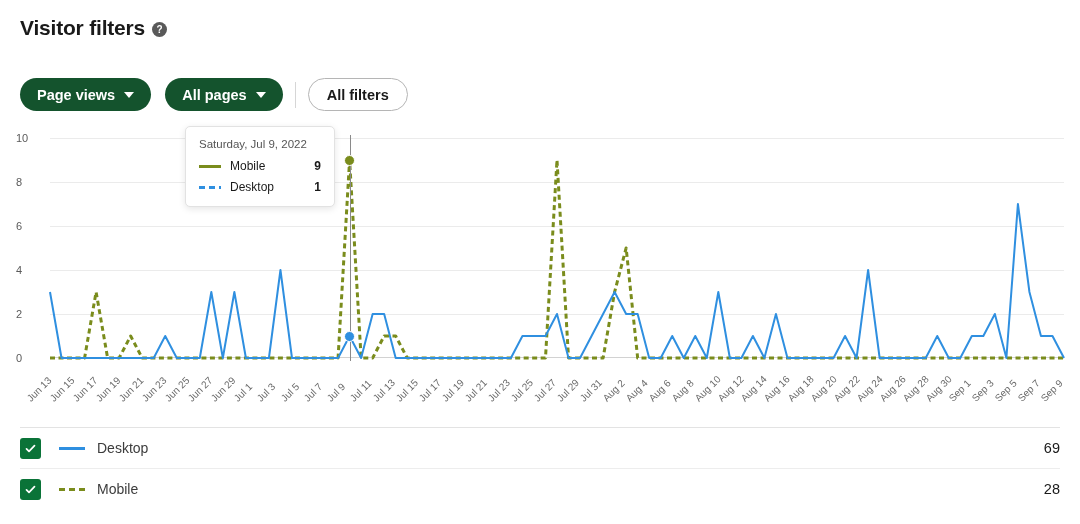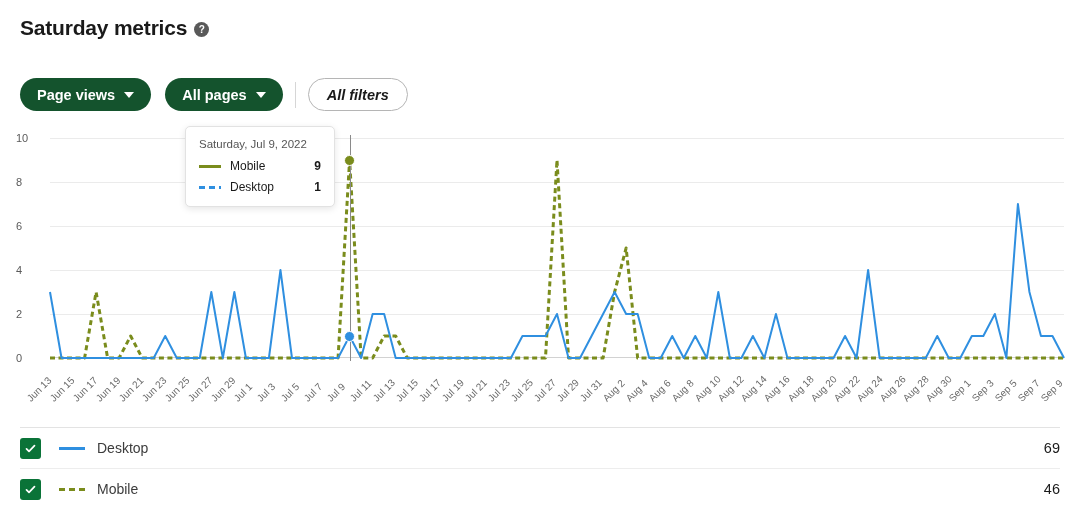--- a/index.html
+++ b/index.html
@@ -38,21 +38,21 @@
   }
   .pill {
     display: inline-flex; align-items: center; gap: 9px;
     height: 33px; padding: 0 17px; border-radius: 17px;
     font-size: 14.5px; font-weight: bold; cursor: pointer;
     white-space: nowrap;
   }
   .pill-green { background: #14532d; color: #ffffff; border: none; }
   .pill-outline {
     background: #ffffff; color: #1a1a1a;
-    border: 1px solid #b5b5b5; padding: 0 18px; font-style: italic;
+    border: 1px solid #b5b5b5; padding: 0 18px;
   }
   .caret {
     width: 0; height: 0;
     border-left: 5px solid transparent;
     border-right: 5px solid transparent;
     border-top: 6px solid #ffffff;
     display: inline-block;
   }
   .divider-v {
     width: 1px; height: 26px; background: #d6d6d6; margin: 0 -2px;
@@ -146,21 +146,21 @@
   }
   .legend-label { font-size: 14px; color: #3c3c3c; flex: 1; }
   .legend-value { font-size: 14.5px; font-weight: normal; color: #1a1a1a; }
 </style>
 </head>
 <body>
 
 <div class="panel">
 
   <div class="header">
-    <span class="page-title">Saturday metrics</span>
+    <span class="page-title">Visitor filters</span>
     <span class="help-icon">?</span>
   </div>
 
   <div class="toolbar">
     <button class="pill pill-green">
       <span>Page views</span>
       <span class="caret"></span>
     </button>
     <button class="pill pill-green">
       <span>All pages</span>
@@ -272,17 +272,17 @@
       <span class="legend-value">69</span>
     </div>
     <div class="legend-row">
       <span class="checkbox">
         <svg width="13" height="13" viewBox="0 0 13 13">
             <path d="M2.5 6.8 L5 9.4 L10.5 3.6" stroke="#ffffff" stroke-width="1.7" fill="none" stroke-linecap="round" stroke-linejoin="round"></path>
           </svg>
       </span>
       <span class="legend-swatch dash"></span>
       <span class="legend-label">Mobile</span>
-      <span class="legend-value">46</span>
+      <span class="legend-value">28</span>
     </div>
   </div>
 
 </div>
 
 </body></html>

